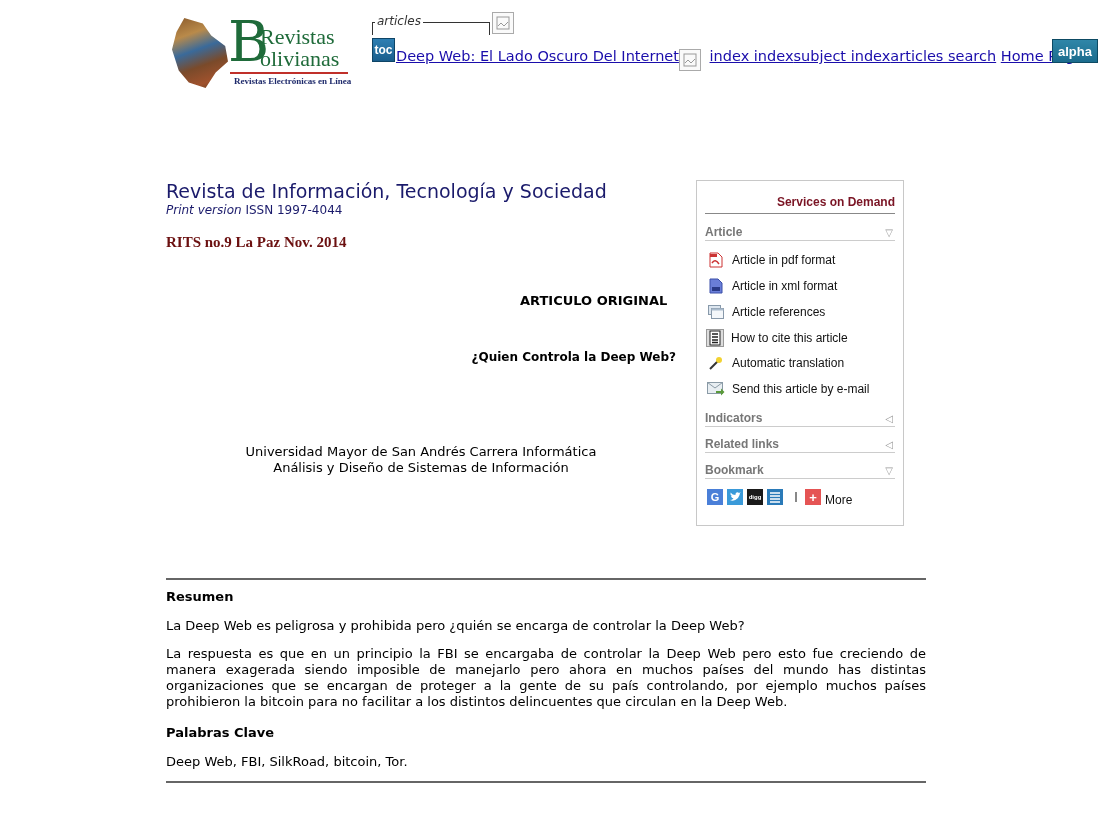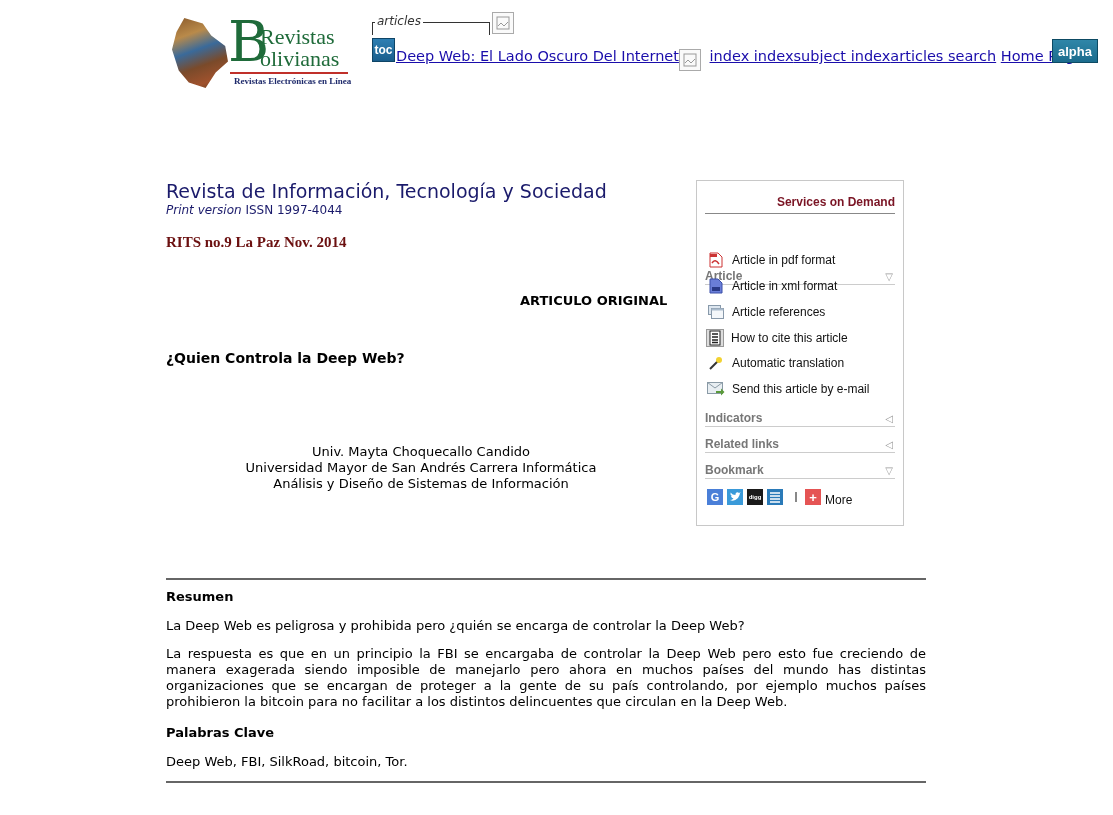--- a/index.html
+++ b/index.html
@@ -44,21 +44,21 @@
 
     
     .journal-title { left: 166px; top: 180px; font-size: 19px; color: #1a1a6b; white-space: nowrap; }
     .print-version { left: 166px; top: 203px; font-size: 12px; color: #1a1a6b; white-space: nowrap; }
     .print-version i { font-style: italic; }
     .issue-line { left: 166px; top: 234px; font-family: "Liberation Serif", "DejaVu Serif", serif;
       font-size: 15px; font-weight: bold; color: #6b1010; white-space: nowrap; }
 
     
     .article-type { left: 520px; top: 293px; font-size: 13px; font-weight: bold; white-space: nowrap; }
-    .article-title { left: 166px; top: 350px; width: 510px; text-align: left; font-size: 14px; font-weight: bold; }
+    .article-title { left: 166px; top: 350px; width: 510px; text-align: right; font-size: 12px; font-weight: bold; }
     .authors { left: 166px; top: 444px; width: 510px; text-align: center; font-size: 13px; line-height: 16px; }
     .authors a { color: #1a0dab; text-decoration: underline; }
 
     
     .services { left: 696px; top: 180px; width: 208px; height: 346px; border: 1px solid #c8c8c8; box-sizing: border-box;
       font-family: "Liberation Sans", sans-serif; }
     .svc-title { position: absolute; left: 8px; top: 14px; width: 190px; font-size: 12px; font-weight: bold;
       color: #7a1424; padding-bottom: 4px; border-bottom: 1px solid #888; text-align: right; }
     .svc-section { position: absolute; left: 8px; width: 190px; font-size: 12px; font-weight: bold; color: #777;
       padding-bottom: 1px; border-bottom: 1px solid #ccc; }
@@ -115,29 +115,28 @@
 <div class="abs journal-title">Revista de Información, Tecnología y Sociedad</div>
 <div class="abs print-version">
   <i>Print version</i>
   <span>ISSN 1997-4044</span>
 </div>
 <div class="abs issue-line">RITS  no.9 La Paz Nov. 2014</div>
 
 <div class="abs article-type">ARTICULO ORIGINAL</div>
 <div class="abs article-title">¿Quien Controla la Deep Web?</div>
 <div class="abs authors">
-  <div>Univ. Mayta Choquecallo Candido</div>
   <div>Universidad Mayor de San Andrés Carrera Informática</div>
   <div>Análisis y Diseño de Sistemas de Información</div>
 </div>
 
 <div class="abs services">
   <div class="svc-title">Services on Demand</div>
 
-  <div class="svc-section" style="top:44px;margin-top:44px;">
+  <div class="svc-section" style="top:44px;">
     <span>Article</span>
     <span class="tri">▽</span>
   </div>
 
   <div class="svc-item" style="top:69px;">
     <span class="ico">
       <svg width="14" height="16" viewBox="0 0 14 16">
           <path d="M1 1 H9 L13 5 V15 H1 Z" fill="#fff" stroke="#c33" stroke-width="1"></path>
           <path d="M3 11 Q6 6 10 12" stroke="#c33" fill="none" stroke-width="1.5"></path>
           <rect x="1" y="2" width="7" height="3" fill="#c33"></rect>

